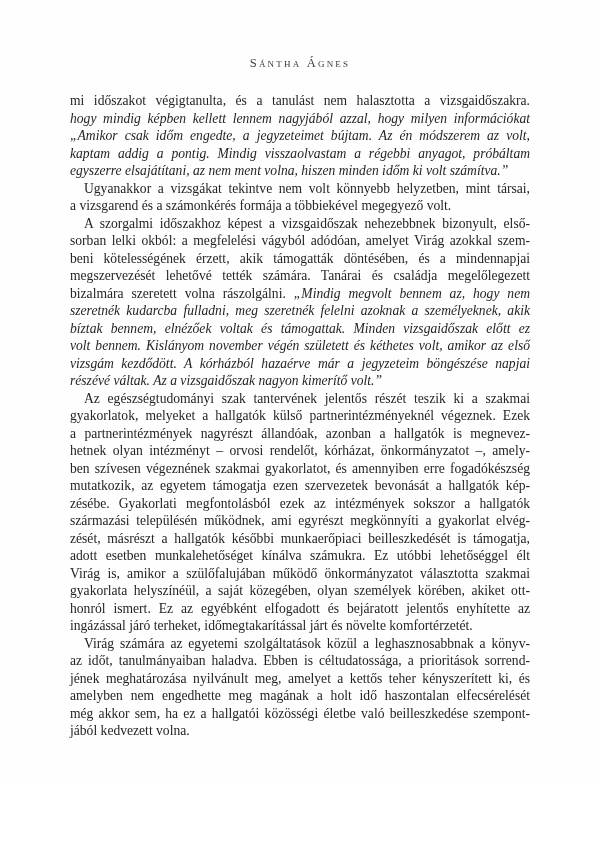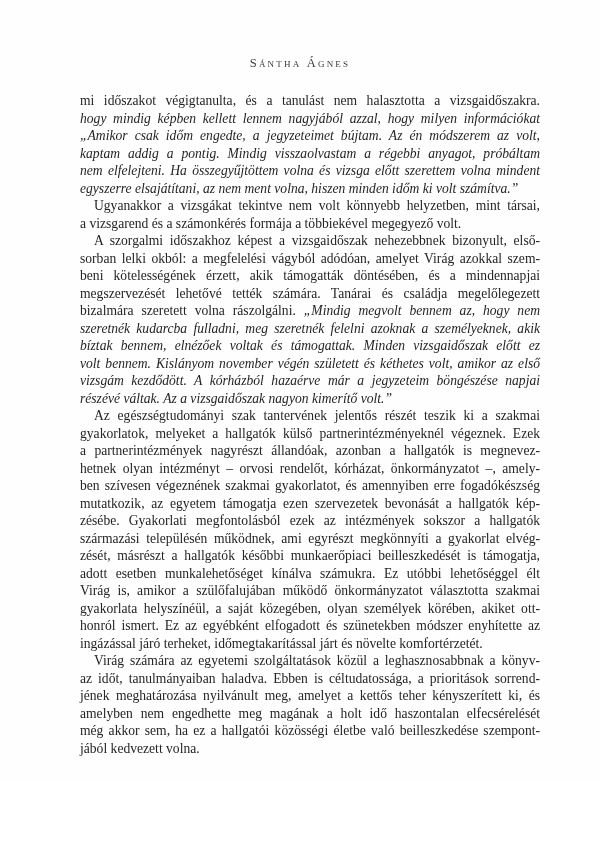--- a/index.html
+++ b/index.html
@@ -18,21 +18,21 @@
     left: 0; right: 0;
     text-align: center;
     font-variant: small-caps;
     letter-spacing: 2.2px;
     font-size: 12.5px;
     color: #3b3b3b;
   }
   .text-block {
     position: absolute;
     top: 92px;
-    left: 80px;
+    left: 70px;
     width: 460px;
   }
   .para { margin: 0; padding: 0; }
   .line {
     font-size: 13.6px;
     line-height: 17.5px;
     text-align: justify;
     text-align-last: justify;
     color: #242424;
   }
@@ -58,21 +58,20 @@
 
 <div class="page">
   <div class="running-head">Sántha Ágnes</div>
 
   <div class="text-block">
       <div class="para">
         <div class="line"><span>mi időszakot végigtanulta, és a tanulást nem halasztotta a vizsgaidőszakra.</span></div>
         <div class="line"><span class="it">hogy mindig képben kellett lennem nagyjából azzal, hogy milyen információkat</span></div>
         <div class="line"><span class="it">„Amikor csak időm engedte, a jegyzeteimet bújtam. Az én módszerem az volt,</span></div>
         <div class="line"><span class="it">kaptam addig a pontig. Mindig visszaolvastam a régebbi anyagot, próbáltam</span></div>
-        <div class="line"><span class="it">nem elfelejteni. Ha összegyűjtöttem volna és vizsga előtt szerettem volna mindent</span></div>
         <div class="line last"><span class="it">egyszerre elsajátítani, az nem ment volna, hiszen minden időm ki volt számítva.”</span></div>
       </div>
       <div class="para">
         <div class="line indent"><span>Ugyanakkor a vizsgákat tekintve nem volt könnyebb helyzetben, mint társai,</span></div>
         <div class="line last"><span>a vizsgarend és a számonkérés formája a többiekével megegyező volt.</span></div>
       </div>
       <div class="para">
         <div class="line indent"><span>A szorgalmi időszakhoz képest a vizsgaidőszak nehezebbnek bizonyult, első-</span></div>
         <div class="line"><span>sorban lelki okból: a megfelelési vágyból adódóan, amelyet Virág azokkal szem-</span></div>
         <div class="line"><span>beni kötelességének érzett, akik támogatták döntésében, és a mindennapjai</span></div>
@@ -90,21 +89,21 @@
         <div class="line"><span>a partnerintézmények nagyrészt állandóak, azonban a hallgatók is megnevez-</span></div>
         <div class="line"><span>hetnek olyan intézményt – orvosi rendelőt, kórházat, önkormányzatot –, amely-</span></div>
         <div class="line"><span>ben szívesen végeznének szakmai gyakorlatot, és amennyiben erre fogadókészség</span></div>
         <div class="line"><span>mutatkozik, az egyetem támogatja ezen szervezetek bevonását a hallgatók kép-</span></div>
         <div class="line"><span>zésébe. Gyakorlati megfontolásból ezek az intézmények sokszor a hallgatók</span></div>
         <div class="line"><span>származási településén működnek, ami egyrészt megkönnyíti a gyakorlat elvég-</span></div>
         <div class="line"><span>zését, másrészt a hallgatók későbbi munkaerőpiaci beilleszkedését is támogatja,</span></div>
         <div class="line"><span>adott esetben munkalehetőséget kínálva számukra. Ez utóbbi lehetőséggel élt</span></div>
         <div class="line"><span>Virág is, amikor a szülőfalujában működő önkormányzatot választotta szakmai</span></div>
         <div class="line"><span>gyakorlata helyszínéül, a saját közegében, olyan személyek körében, akiket ott-</span></div>
-        <div class="line"><span>honról ismert. Ez az egyébként elfogadott és szünetekben módszer enyhítette az</span></div>
+        <div class="line"><span>honról ismert. Ez az egyébként elfogadott és bejáratott jelentős enyhítette az</span></div>
         <div class="line last"><span>ingázással járó terheket, időmegtakarítással járt és növelte komfortérzetét.</span></div>
       </div>
       <div class="para">
         <div class="line indent"><span>Virág számára az egyetemi szolgáltatások közül a leghasznosabbnak a könyv-</span></div>
         <div class="line"><span>az időt, tanulmányaiban haladva. Ebben is céltudatossága, a prioritások sorrend-</span></div>
         <div class="line"><span>jének meghatározása nyilvánult meg, amelyet a kettős teher kényszerített ki, és</span></div>
         <div class="line"><span>amelyben nem engedhette meg magának a holt idő haszontalan elfecsérelését</span></div>
         <div class="line"><span>még akkor sem, ha ez a hallgatói közösségi életbe való beilleszkedése szempont-</span></div>
         <div class="line last"><span>jából kedvezett volna.</span></div>
       </div>

